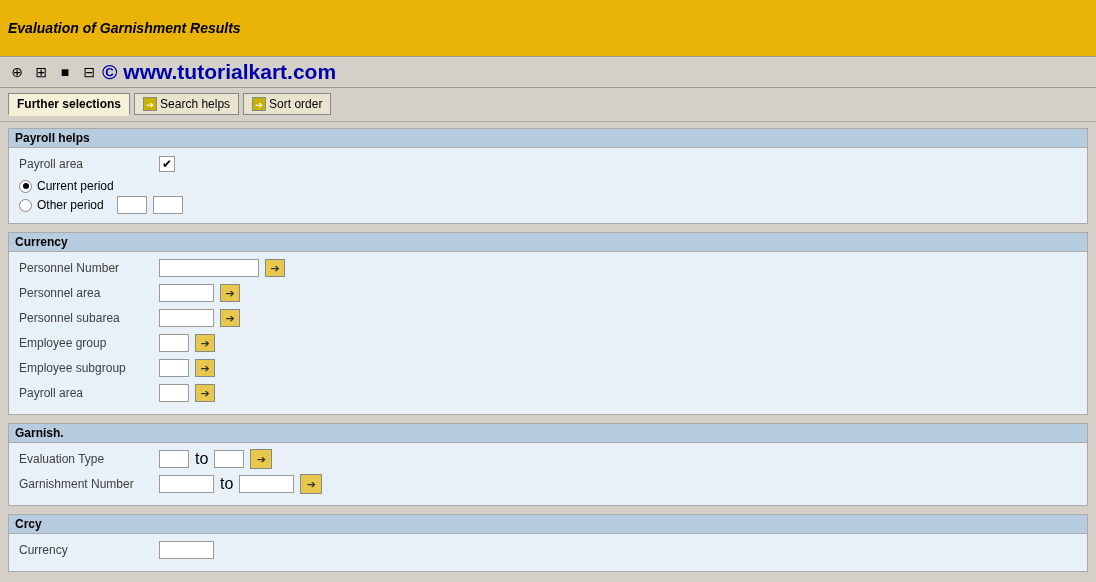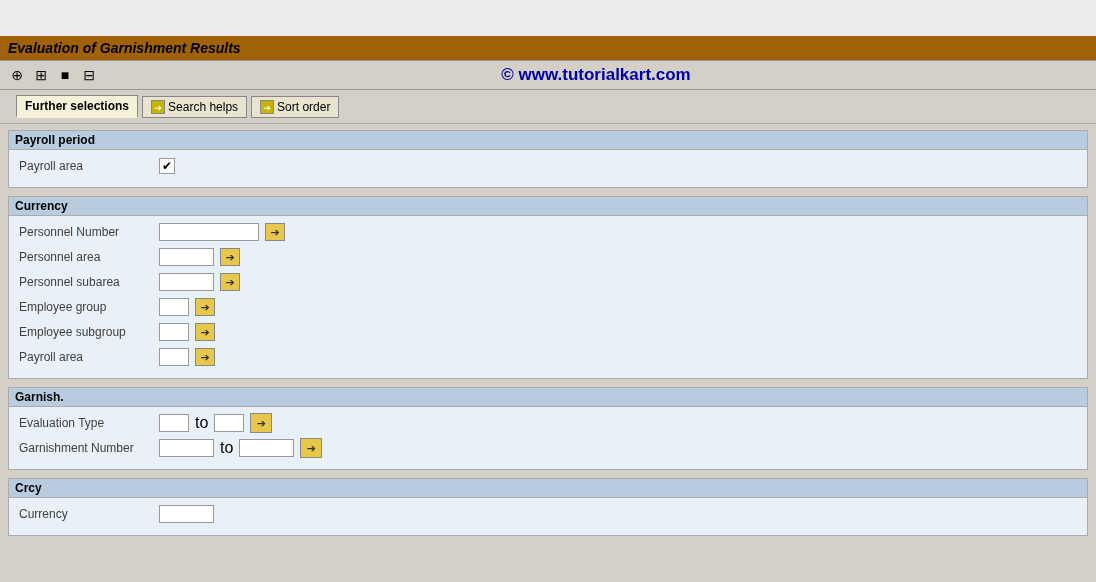--- a/index.html
+++ b/index.html
@@ -3,57 +3,56 @@
   <meta charset="utf-8">
   <style>
     * { box-sizing: border-box; margin: 0; padding: 0; }
     body {
       font-family: Arial, sans-serif;
       font-size: 12px;
       background: #ececec;
       color: #000;
     }
     .title-bar {
-      background: #a16207;
-      padding: 4px 8px;
+      background: #eab308;
+      padding: 20px 8px;
       font-size: 14px;
       font-weight: bold;
       font-style: italic;
       border-bottom: 1px solid #999;
-      margin-top: 36px;
     }
     .toolbar {
       background: #d4d0c8;
       padding: 3px 6px;
       display: flex;
       align-items: center;
       gap: 2px;
       border-bottom: 1px solid #999;
     }
     .toolbar-icon {
       width: 22px;
       height: 22px;
       display: flex;
       align-items: center;
       justify-content: center;
       cursor: pointer;
       font-size: 14px;
     }
     .watermark {
       flex: 1;
-      text-align: center;
+      text-align: left;
       color: #00a;
-      font-size: 17px;
+      font-size: 21px;
       font-weight: bold;
     }
     .tab-bar {
       background: #d4d0c8;
-      padding: 5px 16px;
-      display: flex;
-      align-items: center;
+      padding: 5px 8px;
+      display: flex;
+      align-items: flex-start;
       gap: 4px;
       border-bottom: 1px solid #aaa;
     }
     .tab-btn {
       display: flex;
       align-items: center;
       gap: 3px;
       padding: 3px 8px;
       border: 1px solid #888;
       background: #e8e4d0;
@@ -205,26 +204,40 @@
   <button class="tab-btn">
     <span style="display:inline-block;width:14px;height:14px;background:#c8b400;border:1px solid #888;text-align:center;line-height:14px;font-size:9px;color:white;">➔</span>
     <span>Sort order</span>
   </button>
 </div>
 
 <div class="main-content">
 
   <div class="section">
     <div class="section-header">
-      <span>Payroll period</span>
+      <span>Payroll helps</span>
     </div>
     <div class="section-body">
       <div class="form-row">
         <span class="form-label">Payroll area</span>
         <div class="input-checkbox">✔</div>
+      </div>
+      <div style="margin-left:0;">
+        <div class="radio-row">
+          <div class="radio-circle selected"></div>
+          <span>Current period</span>
+        </div>
+        <div class="radio-row">
+          <div class="radio-circle"></div>
+          <span>Other period</span>
+          <div class="period-fields" style="margin-left:8px;">
+            <input class="form-input input-sm" type="text" value="" style="">
+            <input class="form-input input-sm" type="text" value="" style="margin-left: 3px;">
+          </div>
+        </div>
       </div>
     </div>
   </div>
 
   <div class="section">
     <div class="section-header">
       <span>Currency</span>
     </div>
     <div class="section-body">
 

